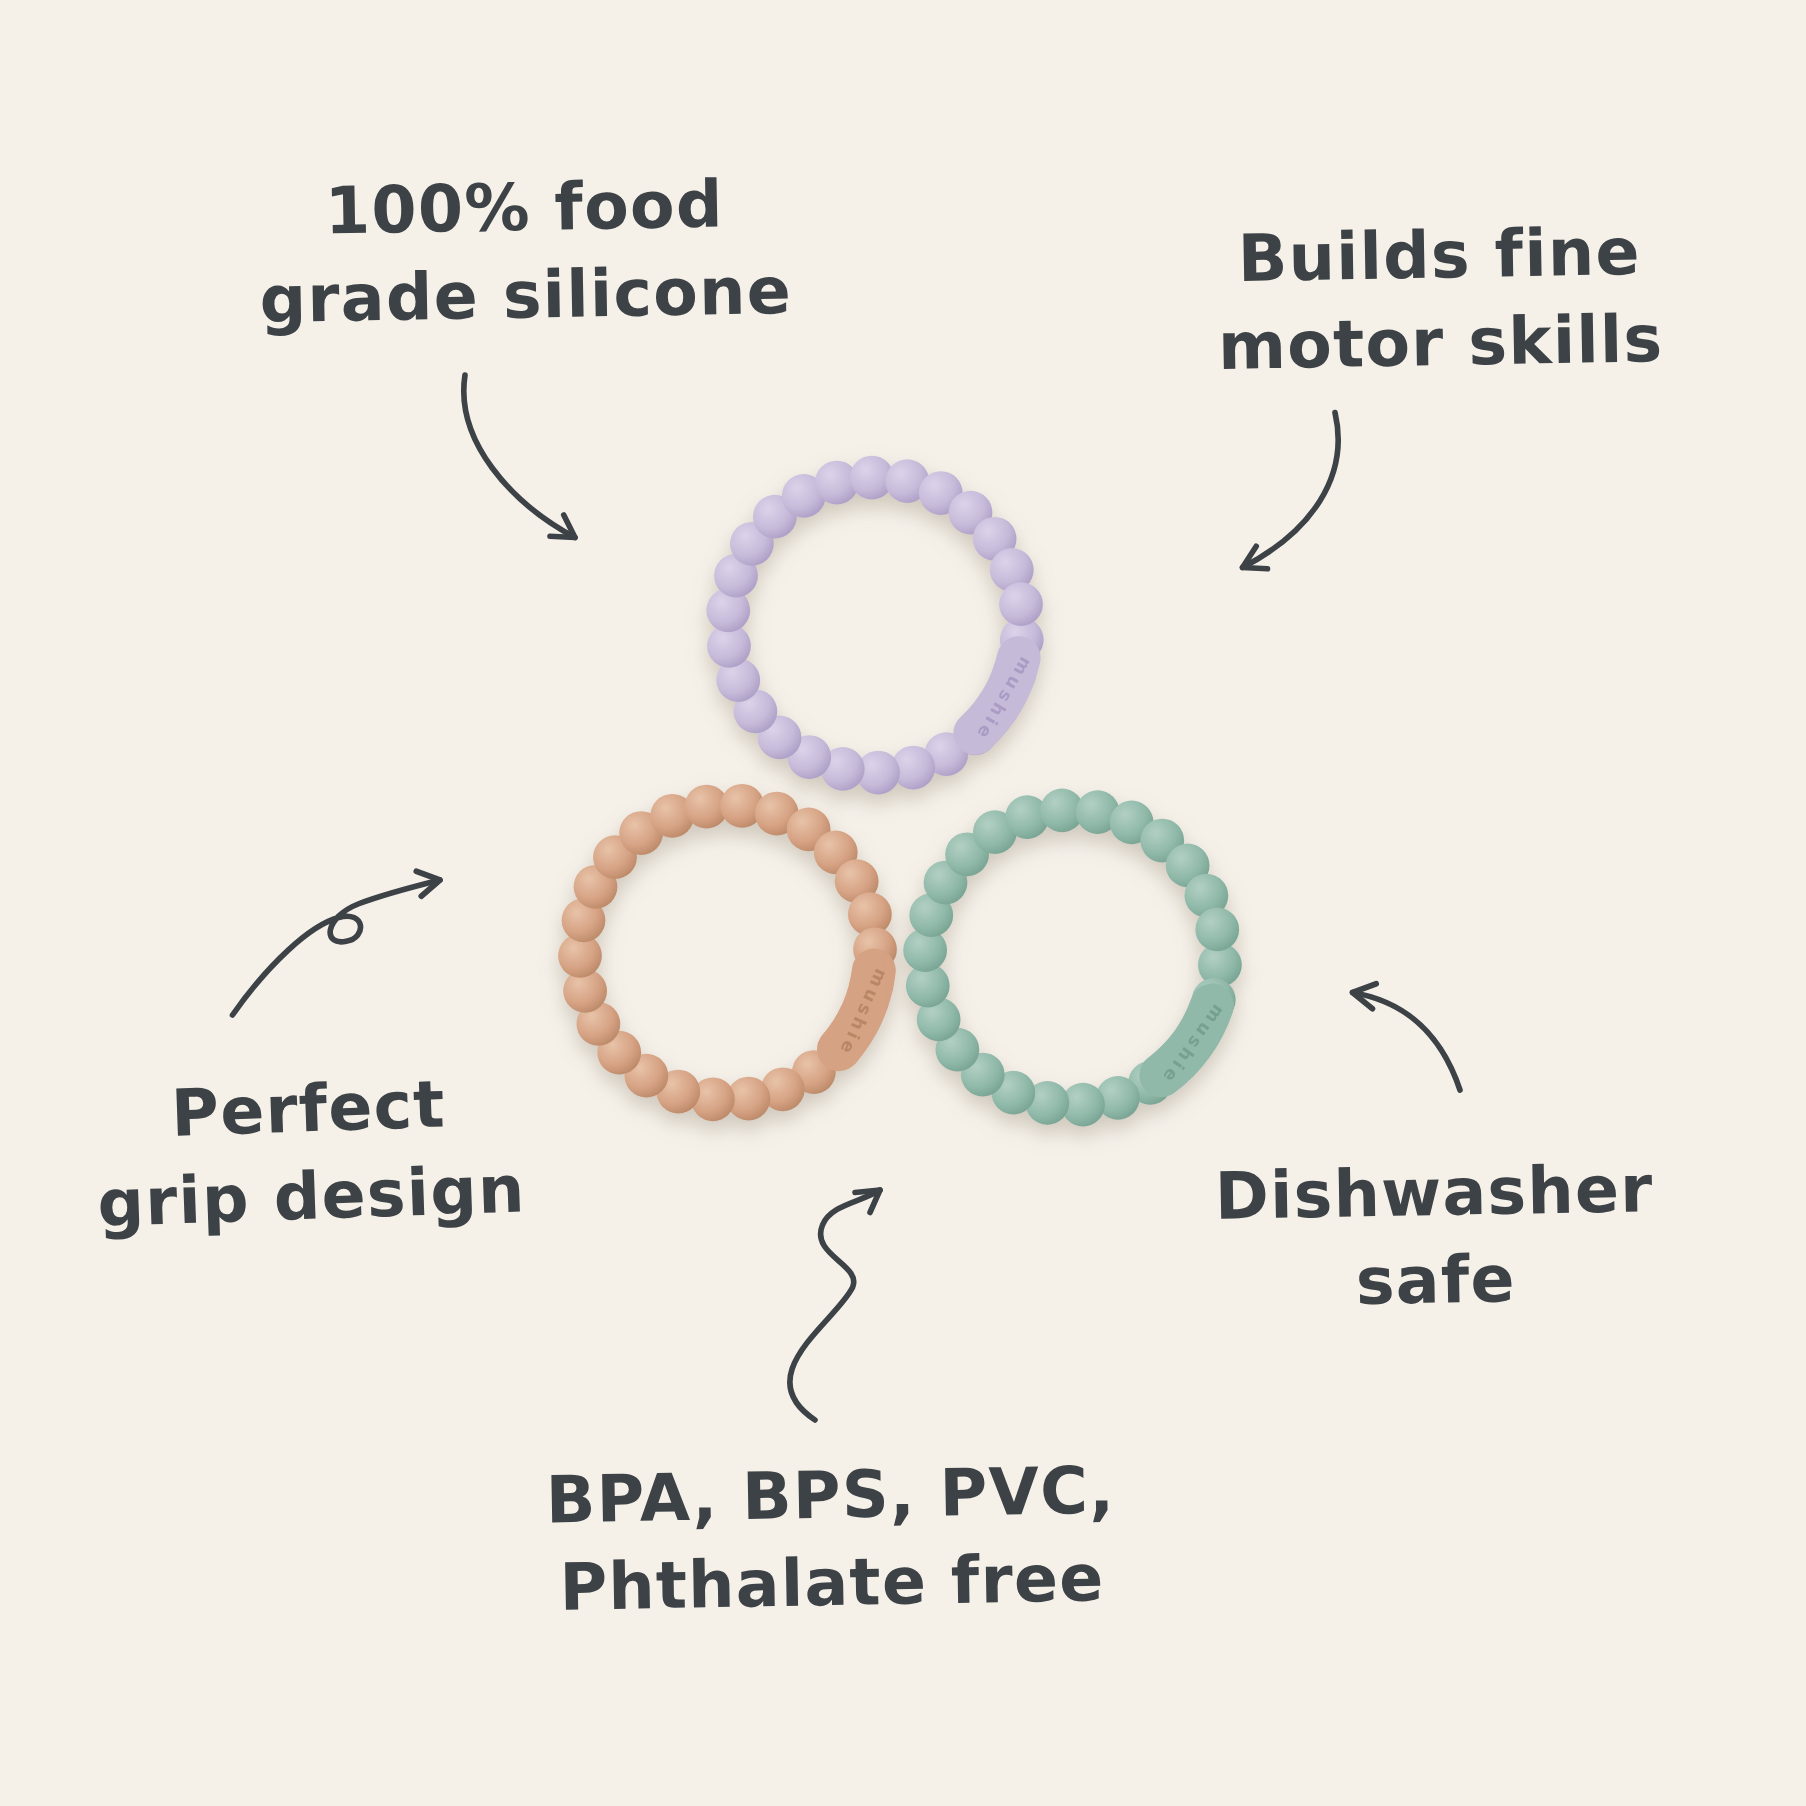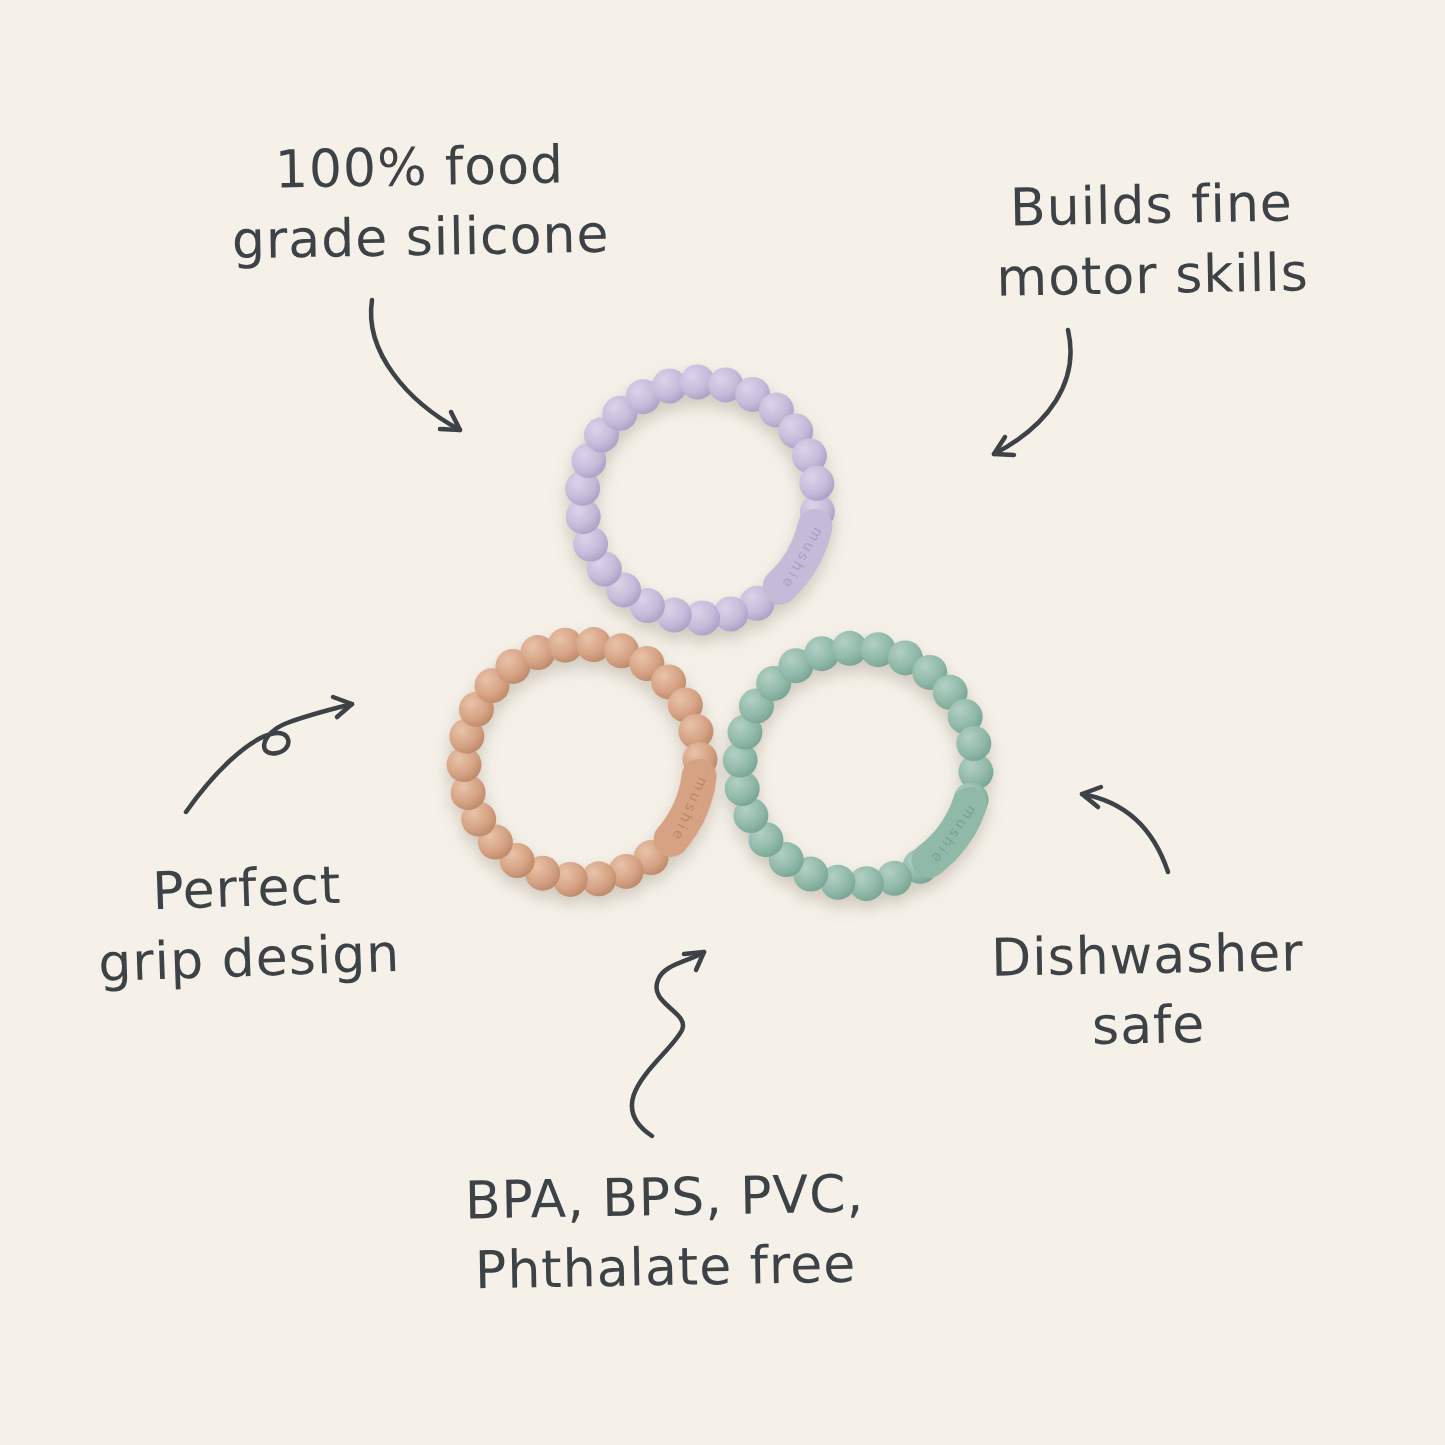--- a/index.html
+++ b/index.html
@@ -8,20 +8,21 @@
     width: 1445px;
     height: 1445px;
     overflow: hidden;
     background: var(--bg, #F5F1E9);
     font-family: "DejaVu Sans", "Liberation Sans", sans-serif;
   }
   .stage {
     position: relative;
     width: 1445px;
     height: 1445px;
+    font-weight: bold;
   }
   svg.scene {
     position: absolute;
     left: 0; top: 0;
     width: 1445px;
     height: 1445px;
   }
   .arrow {
     stroke: var(--ink, #3D4247);
     stroke-width: 4.5;

